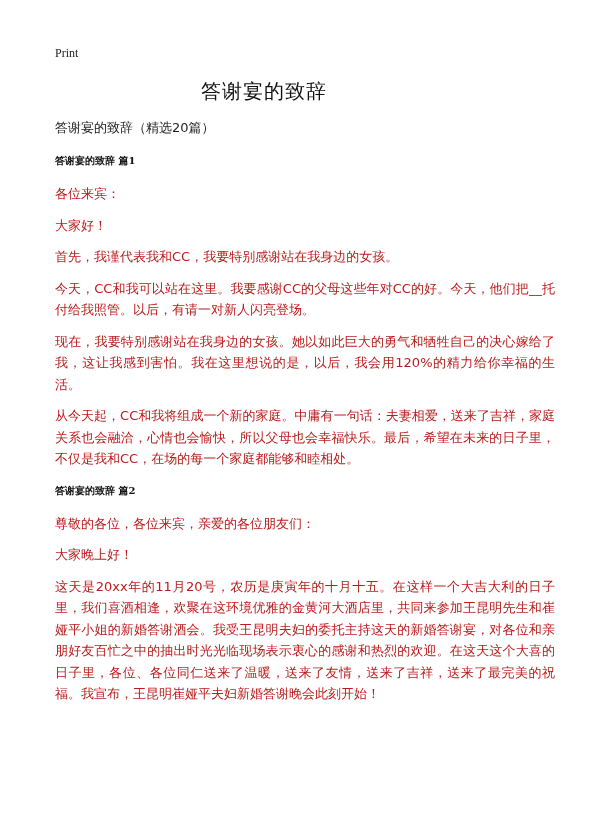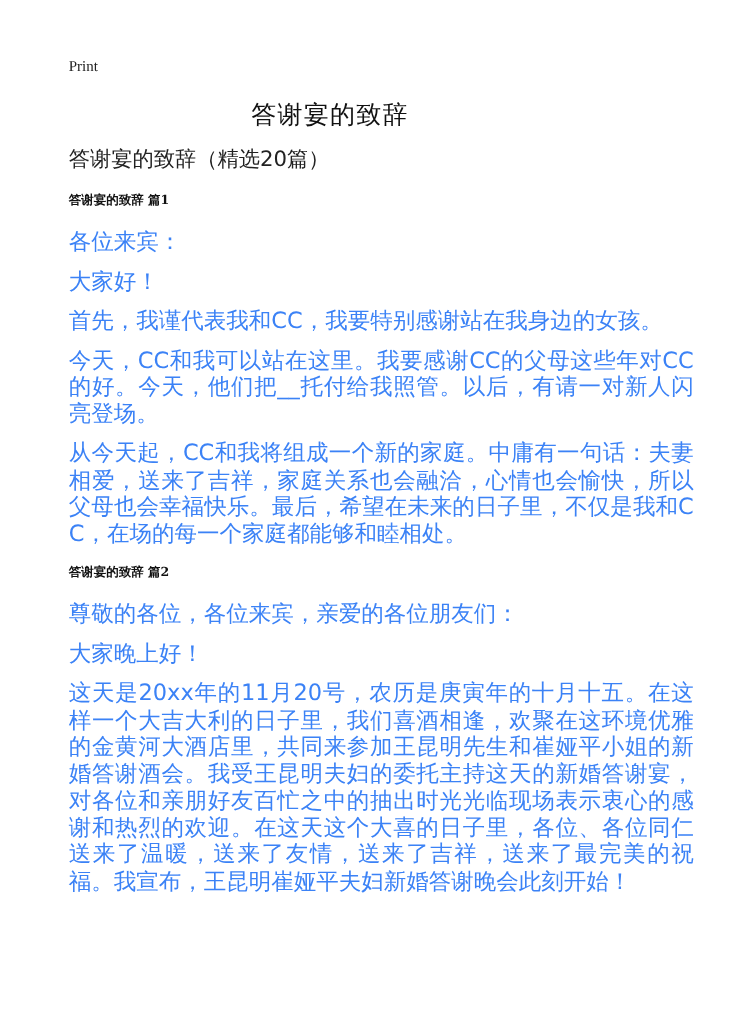--- a/index.html
+++ b/index.html
@@ -3,41 +3,42 @@
 <meta charset="utf-8">
 <style>
   html, body { margin: 0; padding: 0; background: #ffffff; }
   body { width: 600px; height: 828px; overflow: hidden; position: relative;
          font-family: "DejaVu Sans", "Liberation Sans", sans-serif; color: #111; }
   .print-link { position: absolute; left: 55px; top: 46px; font-family: "Liberation Serif", serif;
                 font-size: 12px; color: #222; }
   .doc-title { position: absolute; left: 0; width: 528px; top: 78px; text-align: center;
                font-size: 20px; color: #111; letter-spacing: 1px; }
   .content { position: absolute; left: 55px; top: 118px; width: 500px; }
-  .subtitle { font-size: 17px; margin: 0 0 12px 0; line-height: 20px; color: #222; }
+  .subtitle { font-size: 13px; margin: 0 0 12px 0; line-height: 20px; color: #222; }
   h2.section-heading { font-size: 10px; font-weight: bold; margin: 0 0 11px 0; line-height: 22px;
                        font-family: "DejaVu Serif", "Liberation Serif", serif; }
-  p.para { font-size: 18px; line-height: 21.5px; margin: 0 0 10px 0; color: #3b82f6;
+  p.para { font-size: 13px; line-height: 21.5px; margin: 0 0 10px 0; color: #b91c1c;
            text-align: justify; word-break: break-all; }
 </style>
 </head>
 <body>
 
 <div class="print-link">Print</div>
 <h1 class="doc-title" style="margin:0;font-weight:normal;">答谢宴的致辞</h1>
 
 <div class="content">
   <div class="subtitle">答谢宴的致辞（精选20篇）</div>
 
   <section>
     <h2 class="section-heading">答谢宴的致辞 篇1</h2>
     <p class="para">各位来宾：</p>
     <p class="para">大家好！</p>
     <p class="para">首先，我谨代表我和CC，我要特别感谢站在我身边的女孩。</p>
     <p class="para">今天，CC和我可以站在这里。我要感谢CC的父母这些年对CC的好。今天，他们把__托付给我照管。以后，有请一对新人闪亮登场。</p>
+    <p class="para">现在，我要特别感谢站在我身边的女孩。她以如此巨大的勇气和牺牲自己的决心嫁给了我，这让我感到害怕。我在这里想说的是，以后，我会用120%的精力给你幸福的生活。</p>
     <p class="para">从今天起，CC和我将组成一个新的家庭。中庸有一句话：夫妻相爱，送来了吉祥，家庭关系也会融洽，心情也会愉快，所以父母也会幸福快乐。最后，希望在未来的日子里，不仅是我和CC，在场的每一个家庭都能够和睦相处。</p>
   </section>
 
   <section>
     <h2 class="section-heading">答谢宴的致辞 篇2</h2>
     <p class="para">尊敬的各位，各位来宾，亲爱的各位朋友们：</p>
     <p class="para">大家晚上好！</p>
     <p class="para">这天是20xx年的11月20号，农历是庚寅年的十月十五。在这样一个大吉大利的日子里，我们喜酒相逢，欢聚在这环境优雅的金黄河大酒店里，共同来参加王昆明先生和崔娅平小姐的新婚答谢酒会。我受王昆明夫妇的委托主持这天的新婚答谢宴，对各位和亲朋好友百忙之中的抽出时光光临现场表示衷心的感谢和热烈的欢迎。在这天这个大喜的日子里，各位、各位同仁送来了温暖，送来了友情，送来了吉祥，送来了最完美的祝福。我宣布，王昆明崔娅平夫妇新婚答谢晚会此刻开始！</p>
   </section>
 </div>

